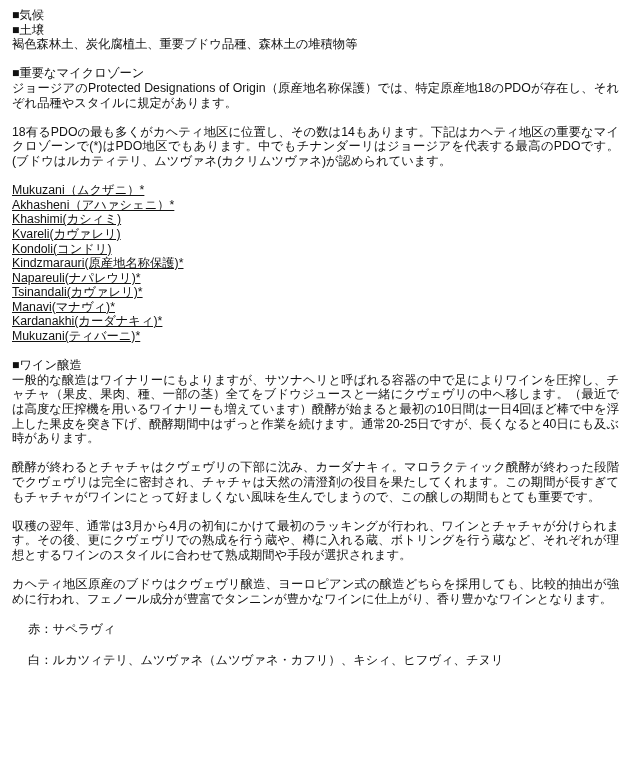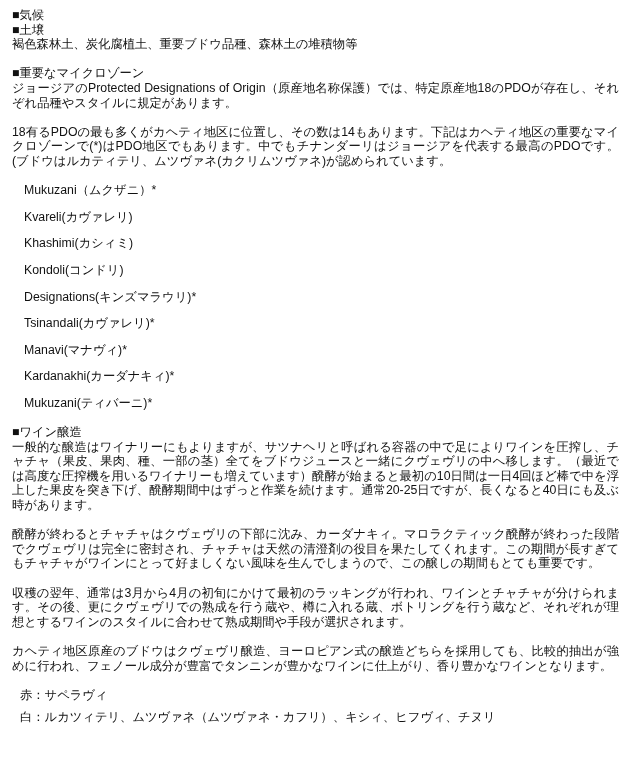--- a/index.html
+++ b/index.html
@@ -31,22 +31,22 @@
   .doc p {
     margin: 0 0 14.6px 0;
     padding: 0;
   }
   .list {
     margin: 0 0 14.6px 0;
     padding: 0;
     list-style: none;
     text-align: left;
   }
-  .list li { margin: 12px; padding: 0; }
-  .line { margin: 8px; }
+  .list li { margin: 0; padding: 0; text-decoration: underline; }
+  .line { margin: 16px; }
   .gap-2 { margin-top: 14.6px; } 
 </style>
 </head>
 <body>
 
 <div class="doc">
 
   <section>
     <div class="h">■気候</div>
   </section>
@@ -55,24 +55,26 @@
     <div class="h">■土壌</div>
     <p>褐色森林土、炭化腐植土、重要ブドウ品種、森林土の堆積物等</p>
   </section>
 
   <section>
     <div class="h">■重要なマイクロゾーン</div>
     <p>ジョージアのProtected Designations of Origin（原産地名称保護）では、特定原産地18のPDOが存在し、それぞれ品種やスタイルに規定があります。</p>
     <p>18有るPDOの最も多くがカヘティ地区に位置し、その数は14もあります。下記はカヘティ地区の重要なマイクロゾーンで(*)はPDO地区でもあります。中でもチナンダーリはジョージアを代表する最高のPDOです。(ブドウはルカティテリ、ムツヴァネ(カクリムツヴァネ)が認められています。</p>
     <ul class="list">
       <li>Mukuzani（ムクザニ）*</li>
+      <li>Akhasheni（アハァシェニ）*</li>
+      <li>Khashimi(カシィミ)</li>
       <li>Kvareli(カヴァレリ)</li>
-      <li>Khashimi(カシィミ)</li>
       <li>Kondoli(コンドリ)</li>
-      <li>Designations(キンズマラウリ)*</li>
+      <li>Kindzmarauri(原産地名称保護)*</li>
+      <li>Napareuli(ナパレウリ)*</li>
       <li>Tsinandali(カヴァレリ)*</li>
       <li>Manavi(マナヴィ)*</li>
       <li>Kardanakhi(カーダナキィ)*</li>
       <li>Mukuzani(ティバーニ)*</li>
     </ul>
   </section>
 
   <section>
     <div class="h">■ワイン醸造</div>
     <p>一般的な醸造はワイナリーにもよりますが、サツナヘリと呼ばれる容器の中で足によりワインを圧搾し、チャチャ（果皮、果肉、種、一部の茎）全てをブドウジュースと一緒にクヴェヴリの中へ移します。（最近では高度な圧搾機を用いるワイナリーも増えています）醗酵が始まると最初の10日間は一日4回ほど棒で中を浮上した果皮を突き下げ、醗酵期間中はずっと作業を続けます。通常20-25日ですが、長くなると40日にも及ぶ時があります。</p>

